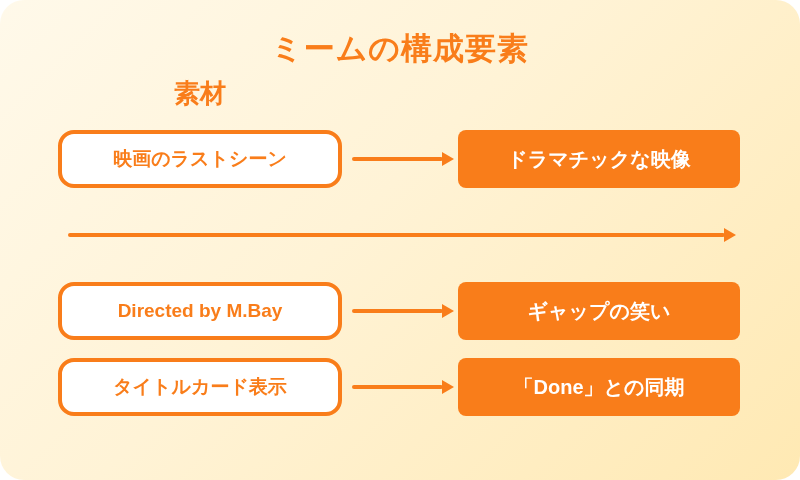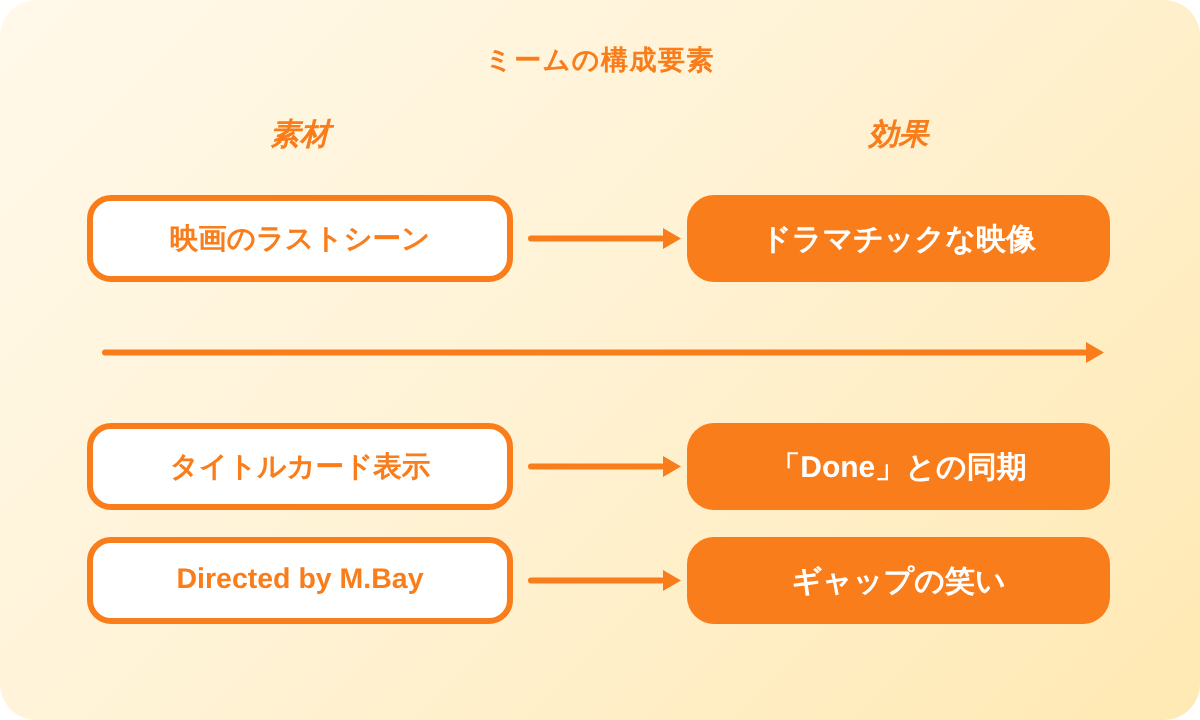--- a/index.html
+++ b/index.html
@@ -19,33 +19,32 @@
     background: linear-gradient(135deg, #FFF9EA 0%, #FFF3D6 45%, #FFE9B3 100%);
     overflow: hidden;
   }
   .title {
     position: absolute;
     top: 28px;
     left: 0;
     width: 100%;
     margin: 0;
     text-align: center;
-    font-size: 18px;
+    font-size: 31px;
     font-weight: bold;
     color: #F97D1A;
     letter-spacing: 1px;
   }
   .col-header {
     position: absolute;
     top: 76px;
     text-align: center;
-    font-size: 20px;
+    font-size: 26px;
     font-weight: bold;
     color: #F97D1A;
-    font-style: italic;
   }
   .col-header.left  { left: 58px;  width: 284px; }
   .col-header.right { left: 458px; width: 282px; }
   .rows {
     position: absolute;
     top: 130px;
     left: 58px;
     width: 682px;
     display: flex;
     flex-direction: column;
@@ -89,38 +88,37 @@
     border-top: 7px solid transparent;
     border-bottom: 7px solid transparent;
     border-left: 12px solid #F97D1A;
     margin-left: -1px;
   }
   .effect-box {
     box-sizing: border-box;
     width: 282px;
     height: 58px;
     background: #F97D1A;
-    border-radius: 18px;
+    border-radius: 8px;
     display: flex;
     align-items: center;
     justify-content: center;
     font-size: 20px;
     font-weight: bold;
     color: #ffffff;
     flex-shrink: 0;
   }
 </style>
 </head>
 <body>
 
 <div class="card">
   <h1 class="title">ミームの構成要素</h1>
 
   <div class="col-header left">素材</div>
-  <div class="col-header right">効果</div>
 
   <div class="rows">
 
     <div class="row">
       <div class="material-box">
         <span>映画のラストシーン</span>
       </div>
       <div class="arrow">
         <span class="shaft"></span>
         <span class="head"></span>
@@ -132,38 +130,38 @@
 
     <div class="row">
       <div class="arrow">
         <span class="shaft"></span>
         <span class="head"></span>
       </div>
     </div>
 
     <div class="row">
       <div class="material-box">
+        <span>Directed by M.Bay</span>
+      </div>
+      <div class="arrow">
+        <span class="shaft"></span>
+        <span class="head"></span>
+      </div>
+      <div class="effect-box">
+        <span>ギャップの笑い</span>
+      </div>
+    </div>
+
+    <div class="row">
+      <div class="material-box">
         <span>タイトルカード表示</span>
       </div>
       <div class="arrow">
         <span class="shaft"></span>
         <span class="head"></span>
       </div>
       <div class="effect-box">
         <span>「Done」との同期</span>
       </div>
     </div>
 
-    <div class="row">
-      <div class="material-box">
-        <span>Directed by M.Bay</span>
-      </div>
-      <div class="arrow">
-        <span class="shaft"></span>
-        <span class="head"></span>
-      </div>
-      <div class="effect-box">
-        <span>ギャップの笑い</span>
-      </div>
-    </div>
-
   </div>
 </div>
 
 </body></html>

